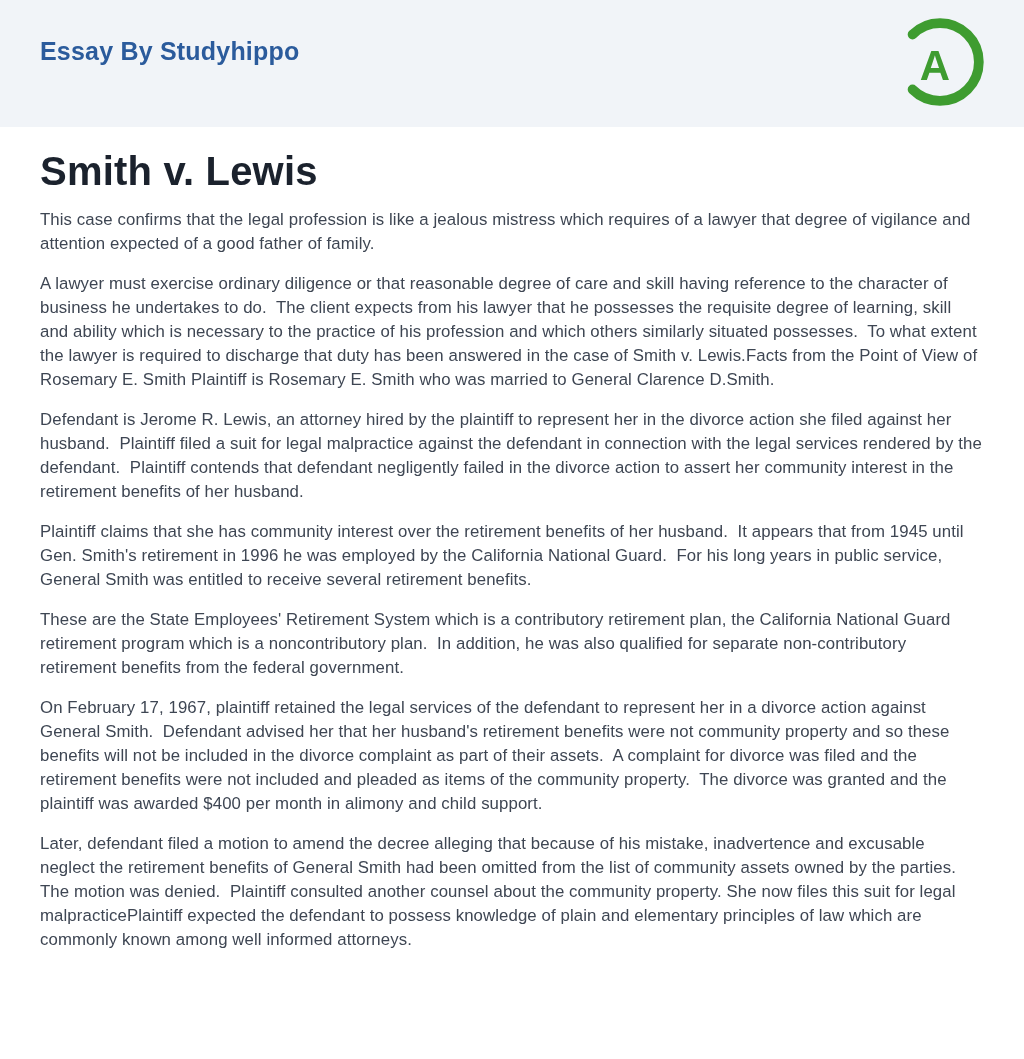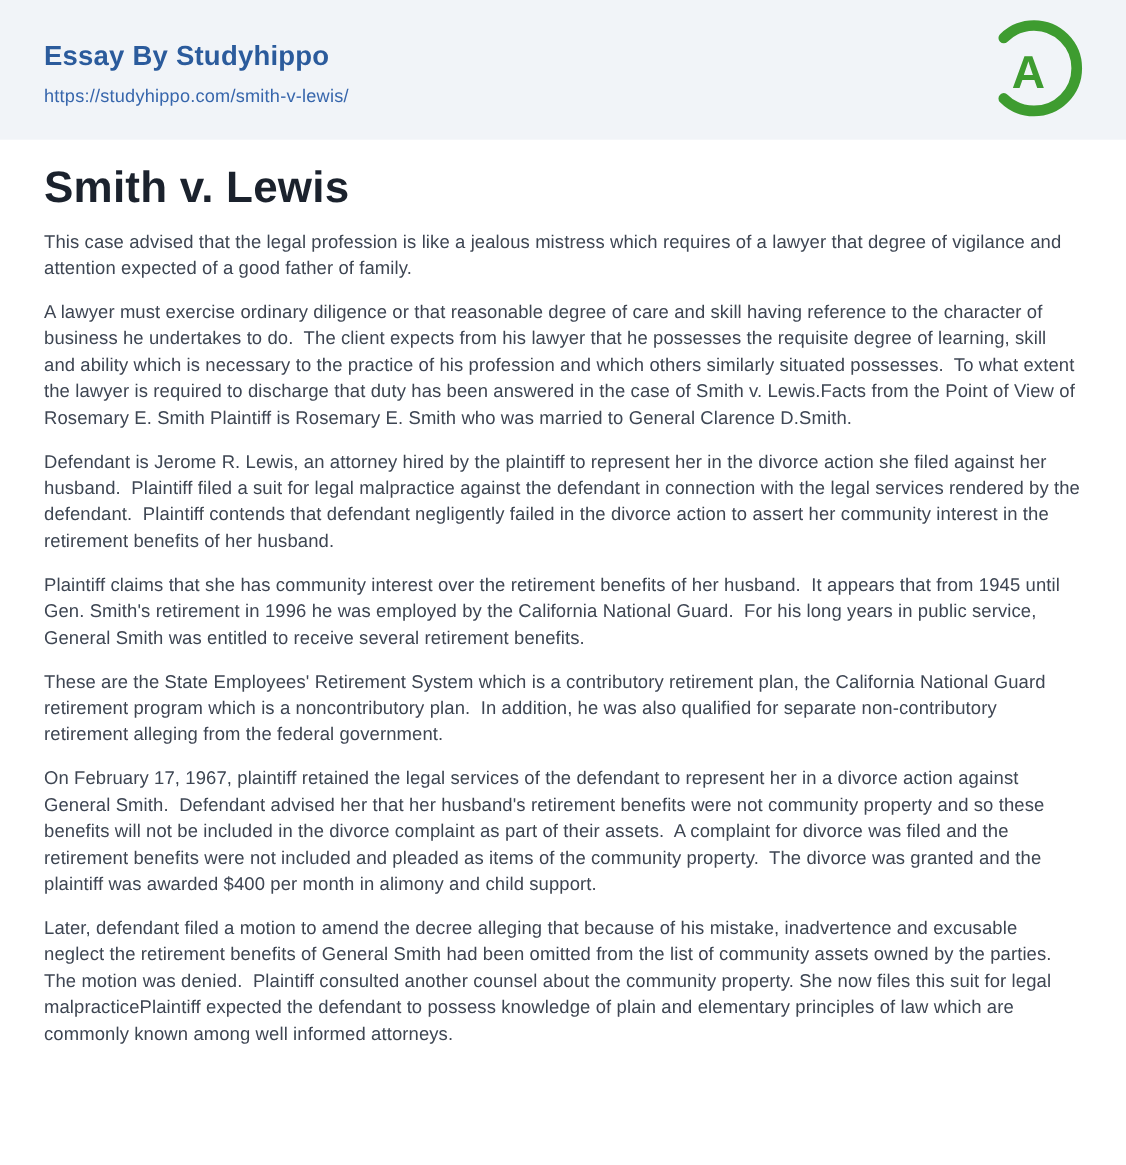--- a/index.html
+++ b/index.html
@@ -60,34 +60,33 @@
     white-space: pre-wrap;
     letter-spacing: 0.1px;
   }
 </style>
 </head>
 <body>
 
 <header class="page-header">
   <div class="brand-block">
     <div class="brand-title">Essay By Studyhippo</div>
-    <a class="brand-url">https://studyhippo.com/smith-v-lewis/</a>
   </div>
 
   <svg class="logo" viewBox="0 0 90 90">
     <path d="M 18.13 18.13 A 38 38 0 1 1 18.13 71.87" fill="none" stroke="#3e9c30" stroke-width="9.5" stroke-linecap="round"></path>
     <text x="40" y="48" text-anchor="middle" dominant-baseline="central" font-family="Liberation Sans, DejaVu Sans, sans-serif" font-size="41" font-weight="700" fill="#3e9c30">A</text>
   </svg>
 </header>
 
 <main class="content">
   <h1 class="article-title">Smith v. Lewis</h1>
 
   <div class="article-body">
-    <p>This case advised that the legal profession is like a jealous mistress which requires of a lawyer that degree of vigilance and attention expected of a good father of family.</p>
+    <p>This case confirms that the legal profession is like a jealous mistress which requires of a lawyer that degree of vigilance and attention expected of a good father of family.</p>
     <p>A lawyer must exercise ordinary diligence or that reasonable degree of care and skill having reference to the character of business he undertakes to do.  The client expects from his lawyer that he possesses the requisite degree of learning, skill and ability which is necessary to the practice of his profession and which others similarly situated possesses.  To what extent the lawyer is required to discharge that duty has been answered in the case of Smith v. Lewis.Facts from the Point of View of Rosemary E. Smith Plaintiff is Rosemary E. Smith who was married to General Clarence D.Smith.</p>
     <p>Defendant is Jerome R. Lewis, an attorney hired by the plaintiff to represent her in the divorce action she filed against her husband.  Plaintiff filed a suit for legal malpractice against the defendant in connection with the legal services rendered by the defendant.  Plaintiff contends that defendant negligently failed in the divorce action to assert her community interest in the retirement benefits of her husband.</p>
     <p>Plaintiff claims that she has community interest over the retirement benefits of her husband.  It appears that from 1945 until Gen. Smith's retirement in 1996 he was employed by the California National Guard.  For his long years in public service, General Smith was entitled to receive several retirement benefits.</p>
-    <p>These are the State Employees' Retirement System which is a contributory retirement plan, the California National Guard retirement program which is a noncontributory plan.  In addition, he was also qualified for separate non-contributory retirement alleging from the federal government.</p>
+    <p>These are the State Employees' Retirement System which is a contributory retirement plan, the California National Guard retirement program which is a noncontributory plan.  In addition, he was also qualified for separate non-contributory retirement benefits from the federal government.</p>
     <p>On February 17, 1967, plaintiff retained the legal services of the defendant to represent her in a divorce action against General Smith.  Defendant advised her that her husband's retirement benefits were not community property and so these benefits will not be included in the divorce complaint as part of their assets.  A complaint for divorce was filed and the retirement benefits were not included and pleaded as items of the community property.  The divorce was granted and the plaintiff was awarded $400 per month in alimony and child support.</p>
     <p>Later, defendant filed a motion to amend the decree alleging that because of his mistake, inadvertence and excusable neglect the retirement benefits of General Smith had been omitted from the list of community assets owned by the parties.  The motion was denied.  Plaintiff consulted another counsel about the community property. She now files this suit for legal malpracticePlaintiff expected the defendant to possess knowledge of plain and elementary principles of law which are commonly known among well informed attorneys.</p>
   </div>
 </main>
 
 </body></html>

